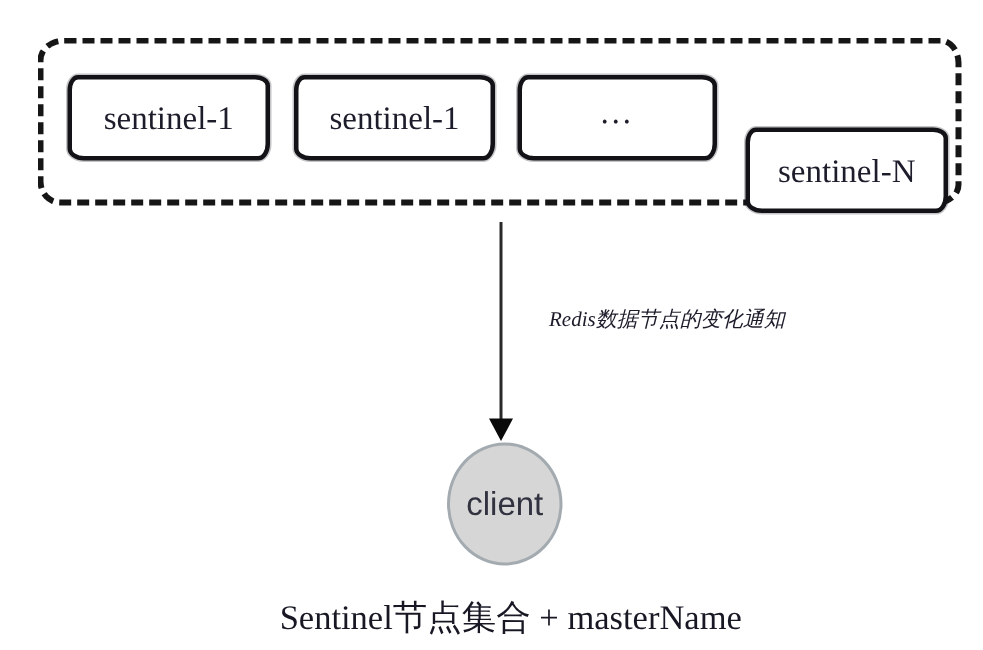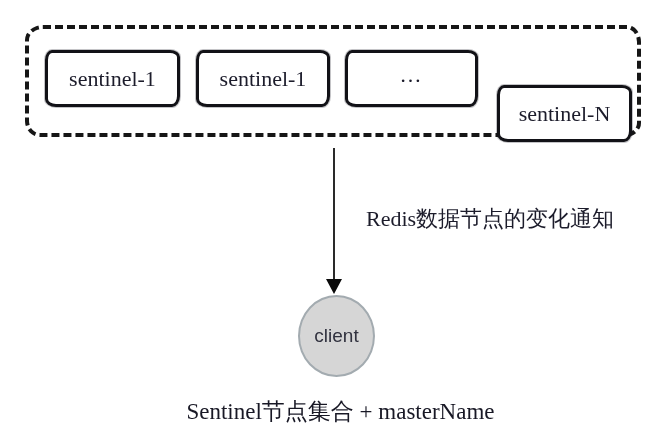--- a/index.html
+++ b/index.html
@@ -50,38 +50,39 @@
     left: 326px; top: 279px;
     width: 0; height: 0;
     border-left: 8px solid transparent;
     border-right: 8px solid transparent;
     border-top: 15px solid #0a0a0a;
   }
 
   .arrow-label {
     position: absolute;
     left: 366px; top: 204px;
-    font-size: 22px;
+    font-size: 14px;
     color: #1c1c2b;
     white-space: nowrap;
+    font-style: italic;
   }
 
   
   .client-circle {
     position: absolute;
     left: 298px; top: 295px;
     width: 77px; height: 82px;
     background: #d6d6d6;
     border: 2px solid #a3abb0;
     border-radius: 50%;
     display: flex; align-items: center; justify-content: center;
   }
   .client-label {
     font-family: "Liberation Sans", sans-serif;
-    font-size: 19px;
+    font-size: 22px;
     color: #31323f;
   }
 
   
   .caption {
     position: absolute;
     left: 13px; top: 396px;
     width: 655px;
     text-align: center;
     font-size: 23px;

